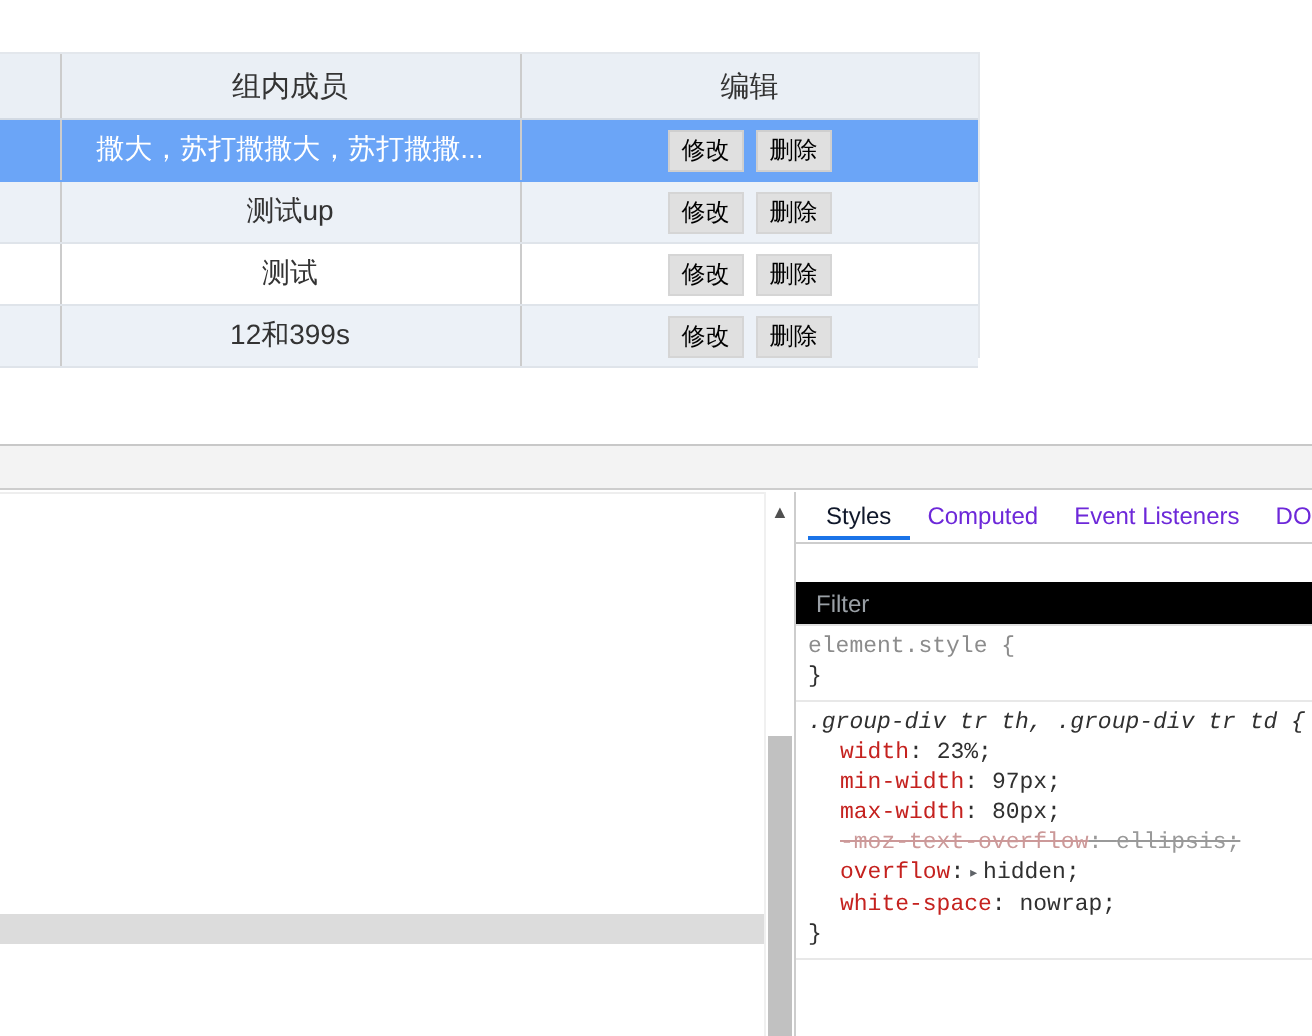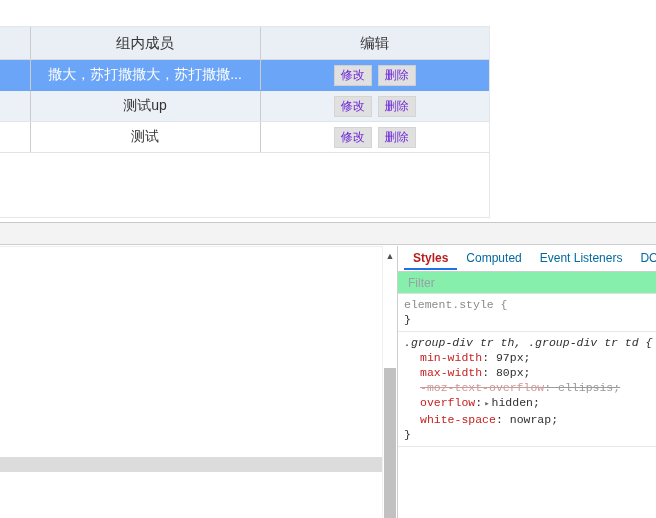--- a/index.html
+++ b/index.html
@@ -23,21 +23,21 @@
     height: 222px;
     background: #ffffff;
     overflow: hidden;
   }
 
   #group-div {
     position: absolute;
     left: 0;
     top: 26px;
     width: 490px;
-    height: 192px;
+    height: 153px;
     background: #ffffff;
     border-right: 1px solid #e3e7ec;
     border-bottom: 1px solid #e3e7ec;
     box-sizing: border-box;
   }
 
   table.group-table {
     width: 489px;
     border-collapse: collapse;
     table-layout: fixed;
@@ -87,21 +87,21 @@
   }
 
   td.name-cell {
     font-size: 14.5px;
   }
 
   .btn {
     display: inline-block;
     background: #e0e0e0;
     border: 1px solid #d5d5d5;
-    color: #6d28d9;
+    color: #000000;
     font-size: 12px;
     line-height: 16px;
     padding: 1px 6px 2px 6px;
     margin: 0 3px;
     font-family: "Liberation Sans", sans-serif;
     cursor: pointer;
     vertical-align: middle;
   }
   tr.r-sel .btn { border-color: #cfcfcf; }
 
@@ -192,37 +192,37 @@
     position: relative;
     height: 25px;
     border-bottom: 1px solid #cdcdcd;
     padding-left: 6px;
     white-space: nowrap;
     background: #ffffff;
   }
   .dt-tab {
     display: inline-block;
     font-size: 12px;
-    color: #0369a1;
+    color: #6d28d9;
     line-height: 24px;
     padding: 0 9px;
     cursor: default;
     font-family: "Liberation Sans", sans-serif;
   }
   .dt-tab.active {
-    color: #b91c1c;
+    color: #0f172a;
     box-shadow: inset 0 -2px 0 #1a73e8;
-    font-weight: bold;
   }
 
   #filter-row {
     height: 21px;
     border-bottom: 1px solid #e0e0e0;
-    background: #86efac;
+    background: #000000;
     padding-left: 8px;
+    margin-top: 19px;
   }
   #filter-input {
     border: 0;
     outline: 0;
     width: 230px;
     height: 20px;
     line-height: 20px;
     font-size: 12px;
     color: #5f6368;
     background: transparent;
@@ -301,20 +301,27 @@
         </tr>
 
         <tr class="r-plain">
           <td class="idx-cell"></td>
           <td class="name-cell">测试</td>
           <td>
             <span class="btn">修改</span><span class="btn">删除</span>
           </td>
         </tr>
 
+        <tr class="r-alt">
+          <td class="idx-cell"></td>
+          <td class="name-cell">12和399s</td>
+          <td>
+            <span class="btn">修改</span><span class="btn">删除</span>
+          </td>
+        </tr>
 
       </tbody>
     </table>
   </div>
 
 </div>
 
 <div id="devtools">
 
   <div id="dt-toolbar"></div>
@@ -339,20 +346,23 @@
     </div>
 
     <div class="css-rule">
       <div class="sel-gray">element.style {</div>
       <div class="rule-close sel-gray">}</div>
     </div>
 
     <div class="css-rule">
       <div class="sel-dark">.group-div tr th, .group-div tr td {</div>
 
+      <div class="prop">
+        <span class="prop-name">width</span><span class="brace">: </span><span class="val">23%;</span>
+      </div>
 
       <div class="prop">
         <span class="prop-name">min-width</span><span class="brace">: </span><span class="val">97px;</span>
       </div>
 
       <div class="prop">
         <span class="prop-name">max-width</span><span class="brace">: </span><span class="val">80px;</span>
       </div>
 
 

